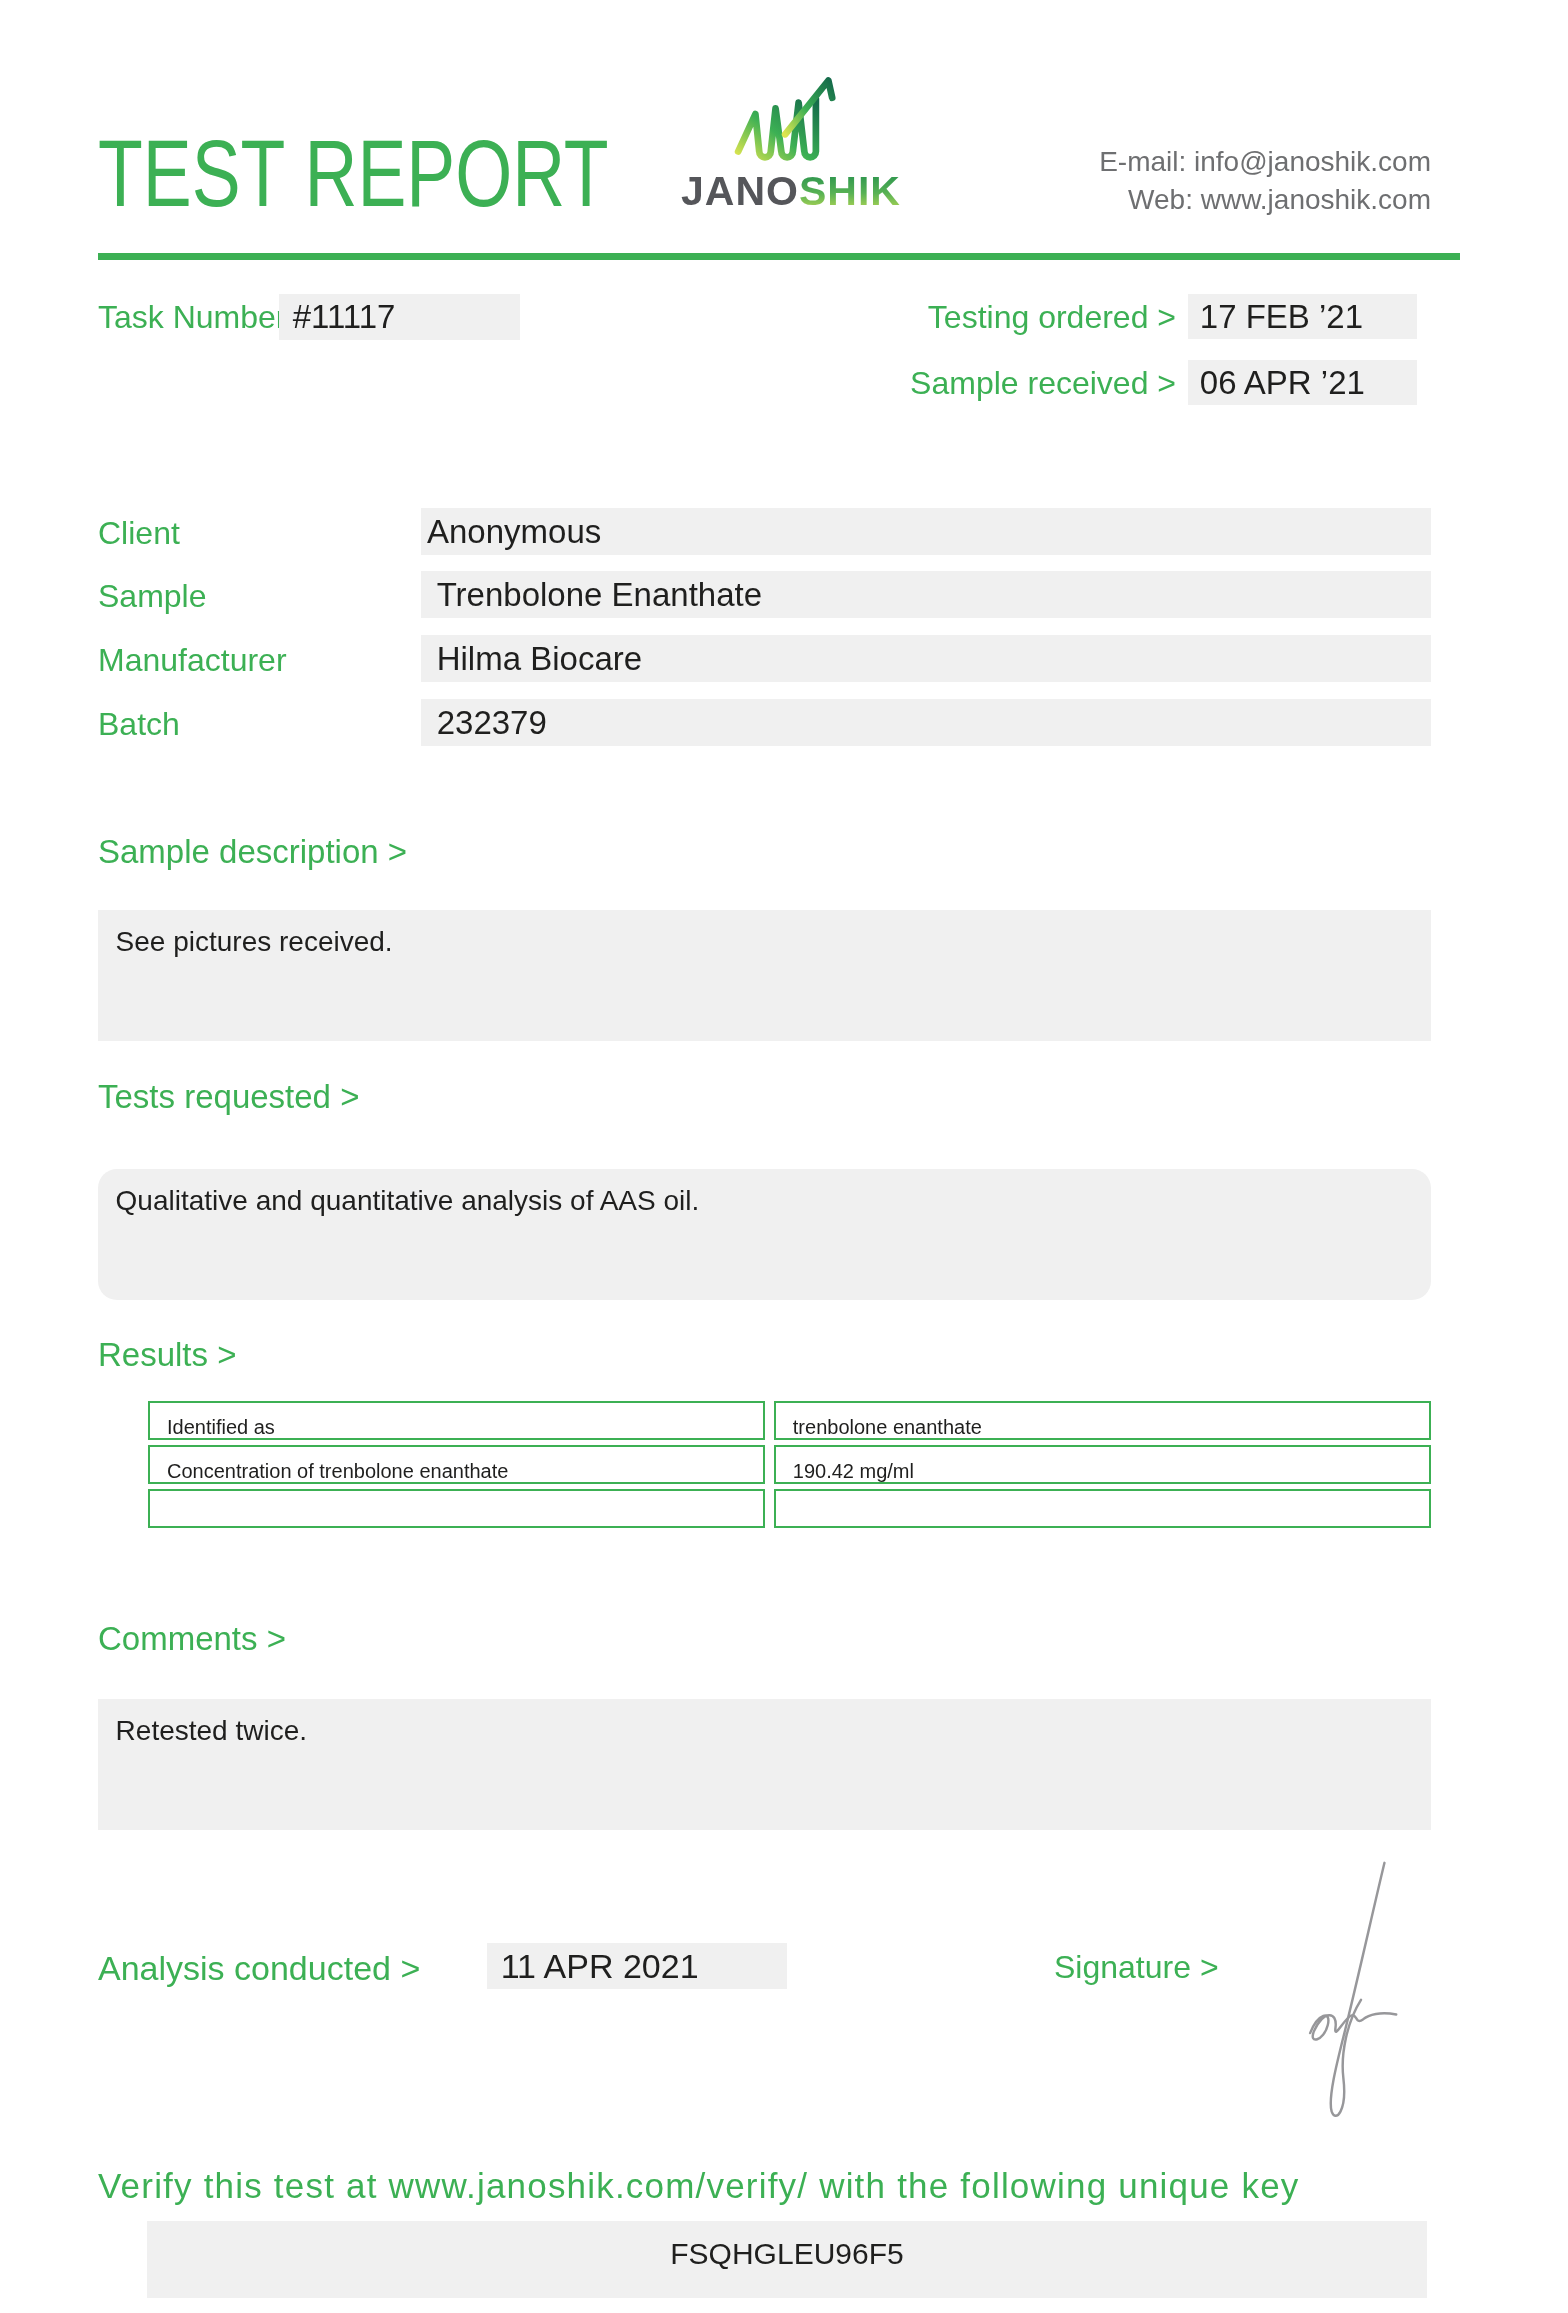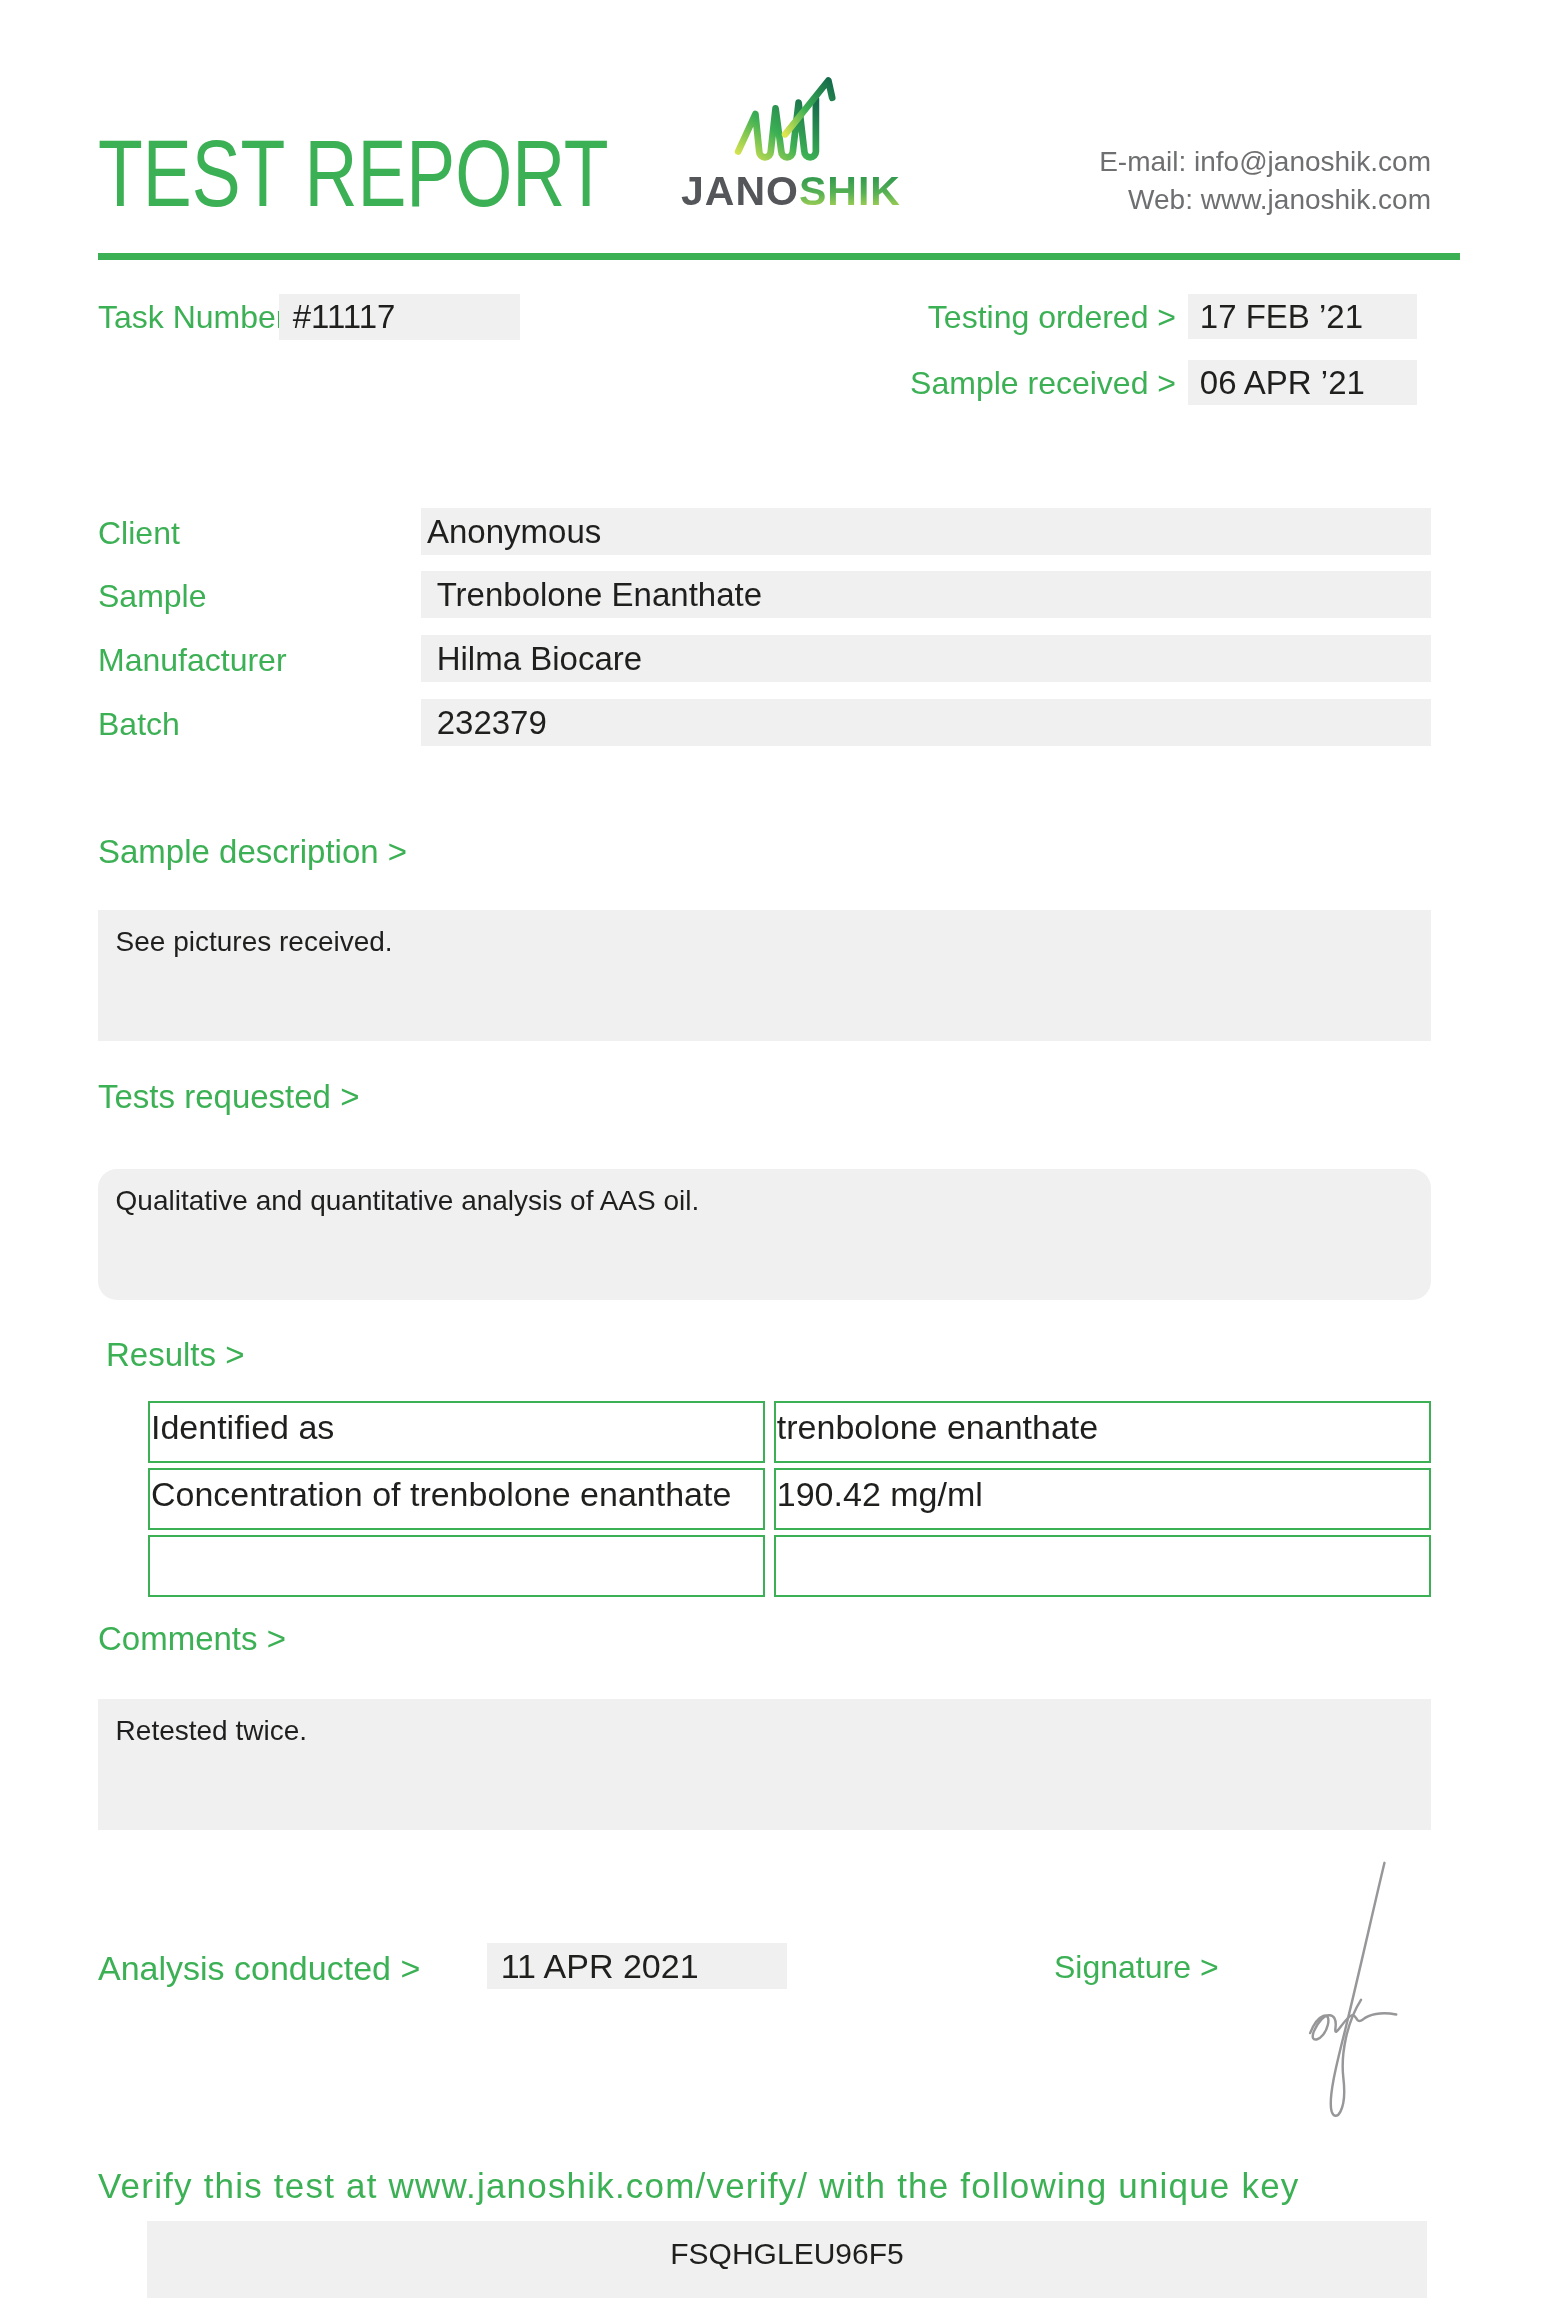--- a/index.html
+++ b/index.html
@@ -55,34 +55,34 @@
   .info-box{left:421px;width:1010px;height:47px;line-height:47px;padding-left:15.7px;}
   .info-box-0{top:508px;padding-left:6px;}
   .info-box-1{top:571px;}
   .info-box-2{top:635px;}
   .info-box-3{top:699px;}
 
   
   .section-heading{position:absolute;left:98px;color:var(--green);font-size:33px;white-space:nowrap;}
   .heading-desc{top:833px;}
   .heading-tests{top:1078px;}
-  .heading-results{top:1336px;margin-left:8px;}
+  .heading-results{top:1336px;}
   .heading-comments{top:1620px;}
 
   .body-box{position:absolute;left:98px;width:1333px;height:131px;background:var(--boxgray);
     color:var(--dark);font-size:28px;line-height:1.25;padding:13.7px 17.6px;box-sizing:border-box;}
   .box-desc{top:910px;}
   .box-tests{top:1169px;border-radius:19px;}
   .box-comments{top:1699px;}
 
   .results-table{position:absolute;left:148px;top:1401px;width:1283px;
     display:grid;grid-template-columns:617px 1fr;column-gap:8.8px;row-gap:4.9px;}
   .results-cell{box-sizing:border-box;border:2px solid var(--green);background:#ffffff;
-    height:62px;line-height:48px;font-size:34px;color:var(--dark);
-    padding-left:1px;white-space:nowrap;overflow:hidden;}
+    height:39px;line-height:48px;font-size:20px;color:var(--dark);
+    padding-left:17px;white-space:nowrap;overflow:hidden;}
 
   
   .analysis-label{left:98px;top:1949px;font-size:34px;}
   .analysis-box{left:487px;top:1943px;width:300px;height:46px;line-height:46px;padding-left:13.7px;font-size:34px;}
   .signature-label{left:1054px;top:1949px;}
   .signature-svg{position:absolute;left:1259px;top:1855px;width:157px;height:274px;}
 
   .verify-text{position:absolute;left:98px;top:2166px;width:1353px;
     color:var(--green);font-size:35px;letter-spacing:1.2px;white-space:nowrap;}
   .verify-key-box{position:absolute;left:147px;top:2221px;width:1280px;height:77px;

